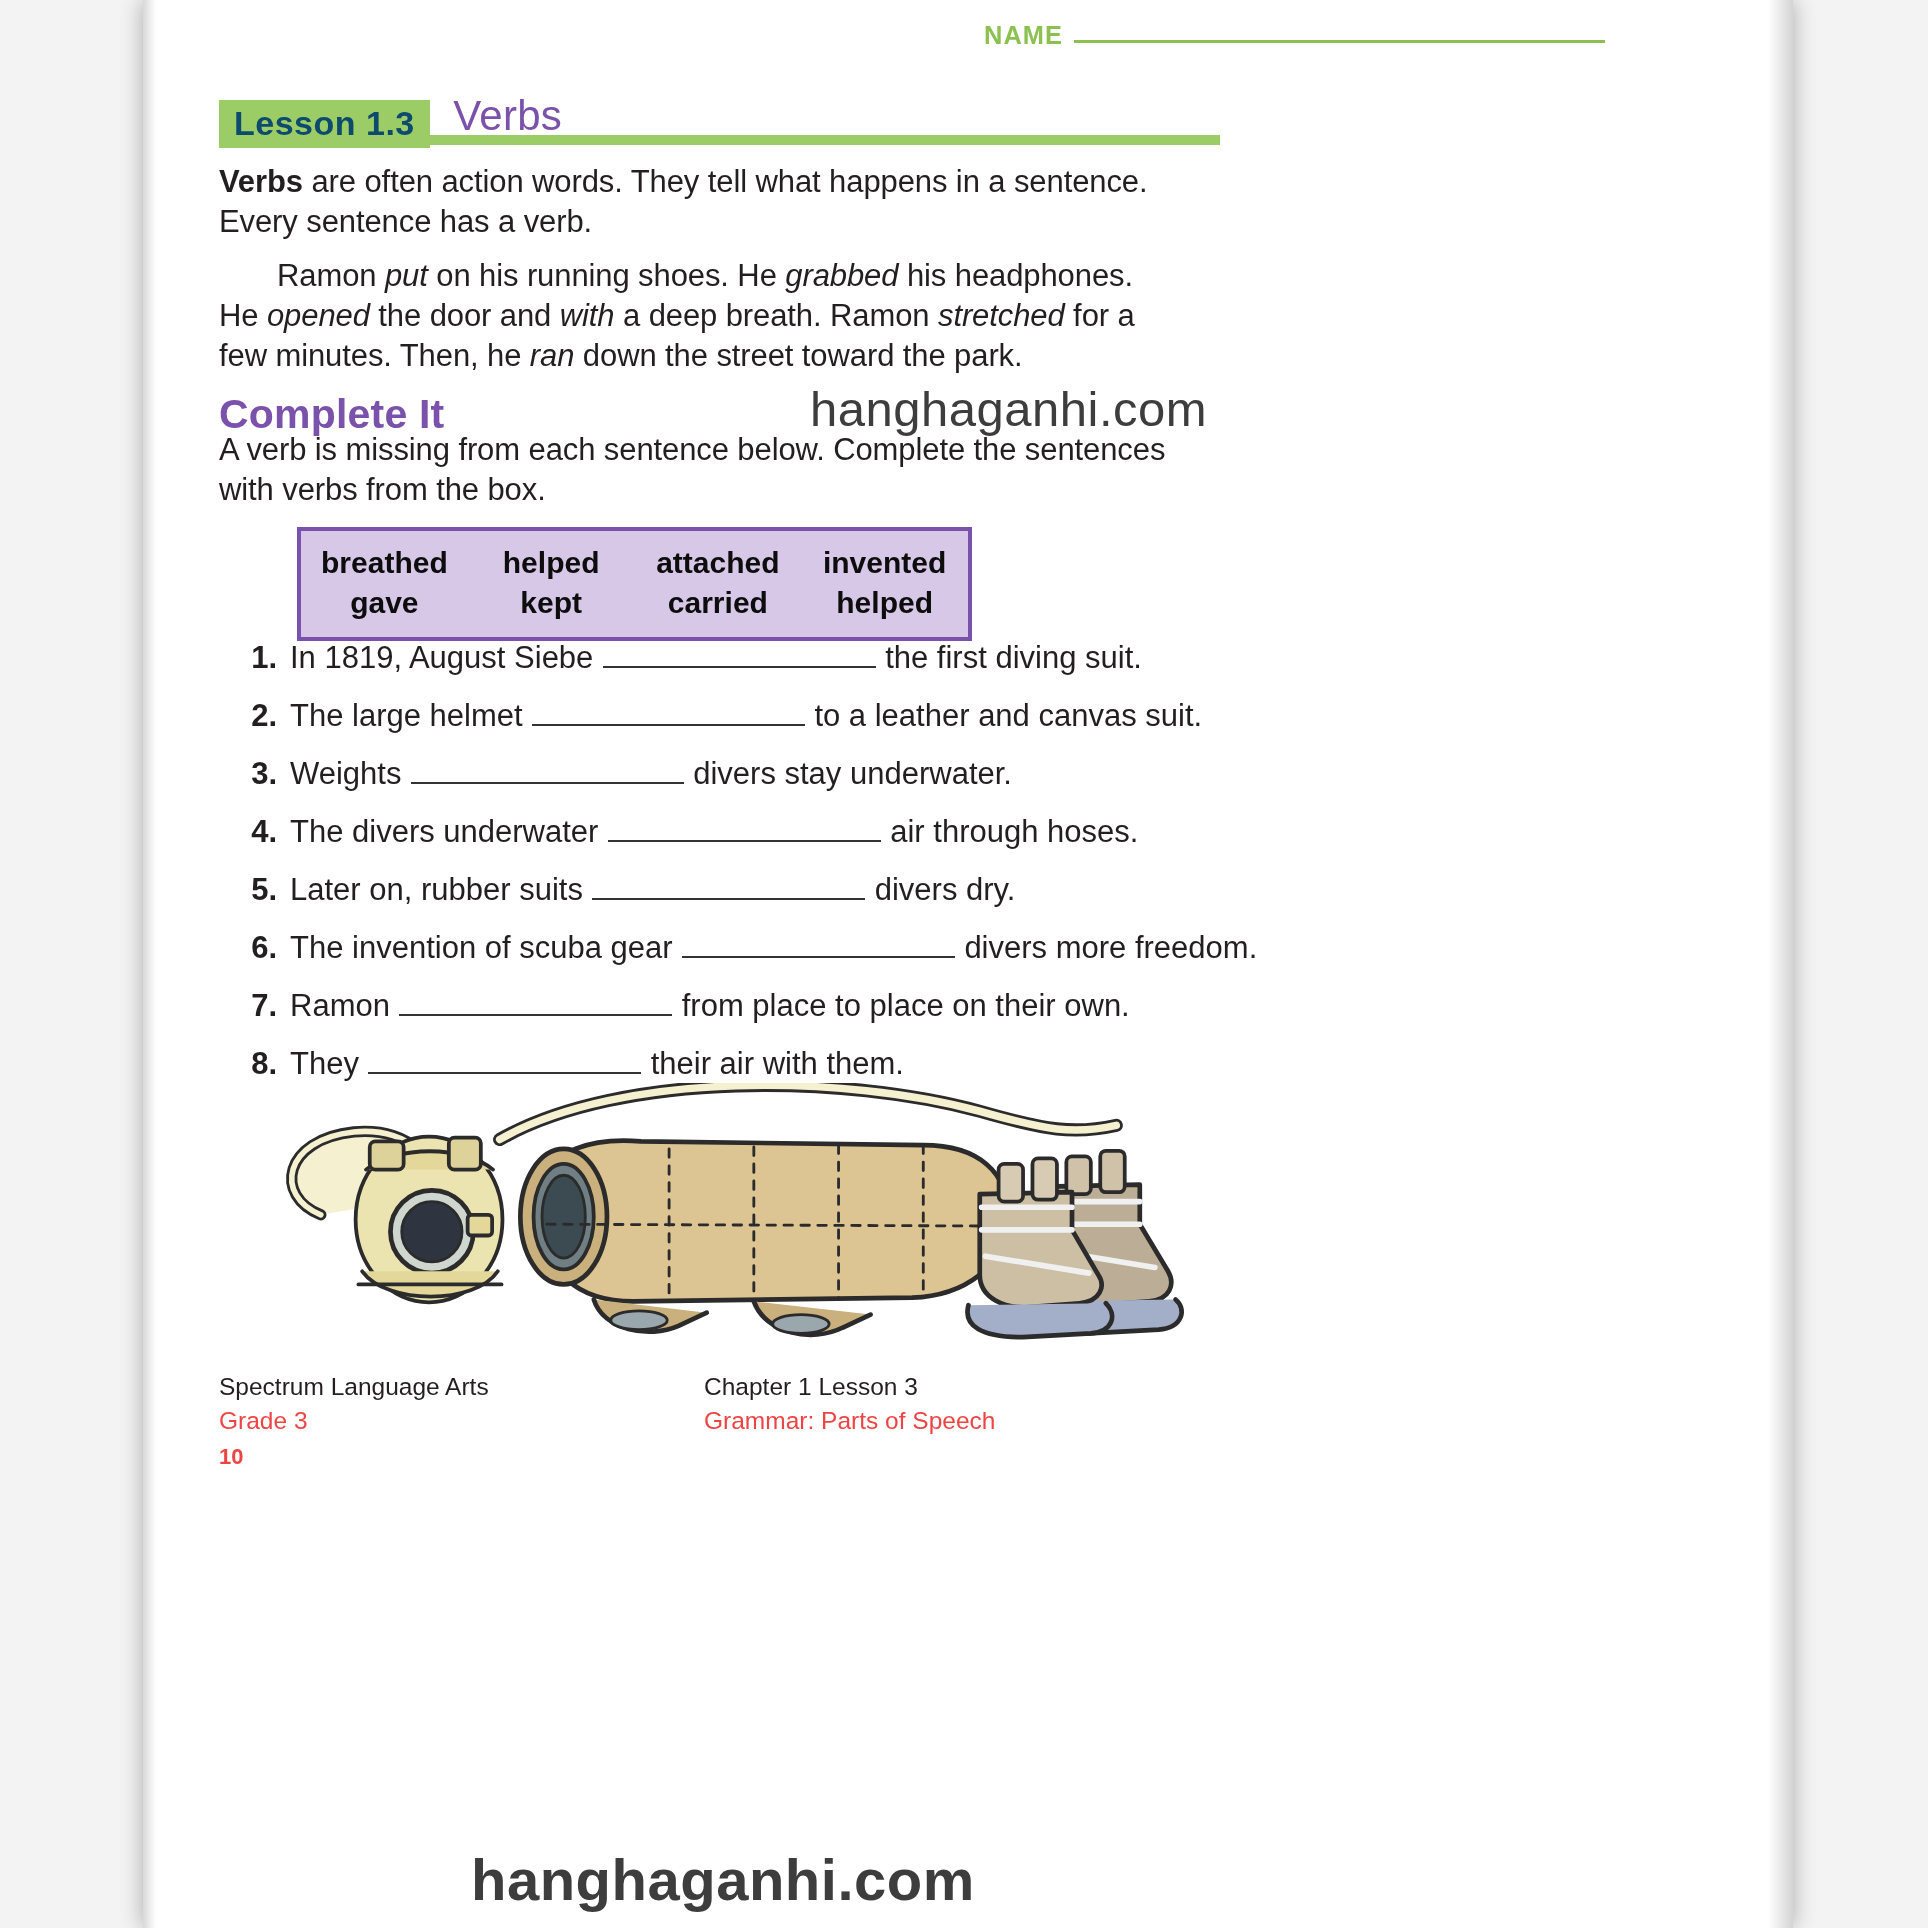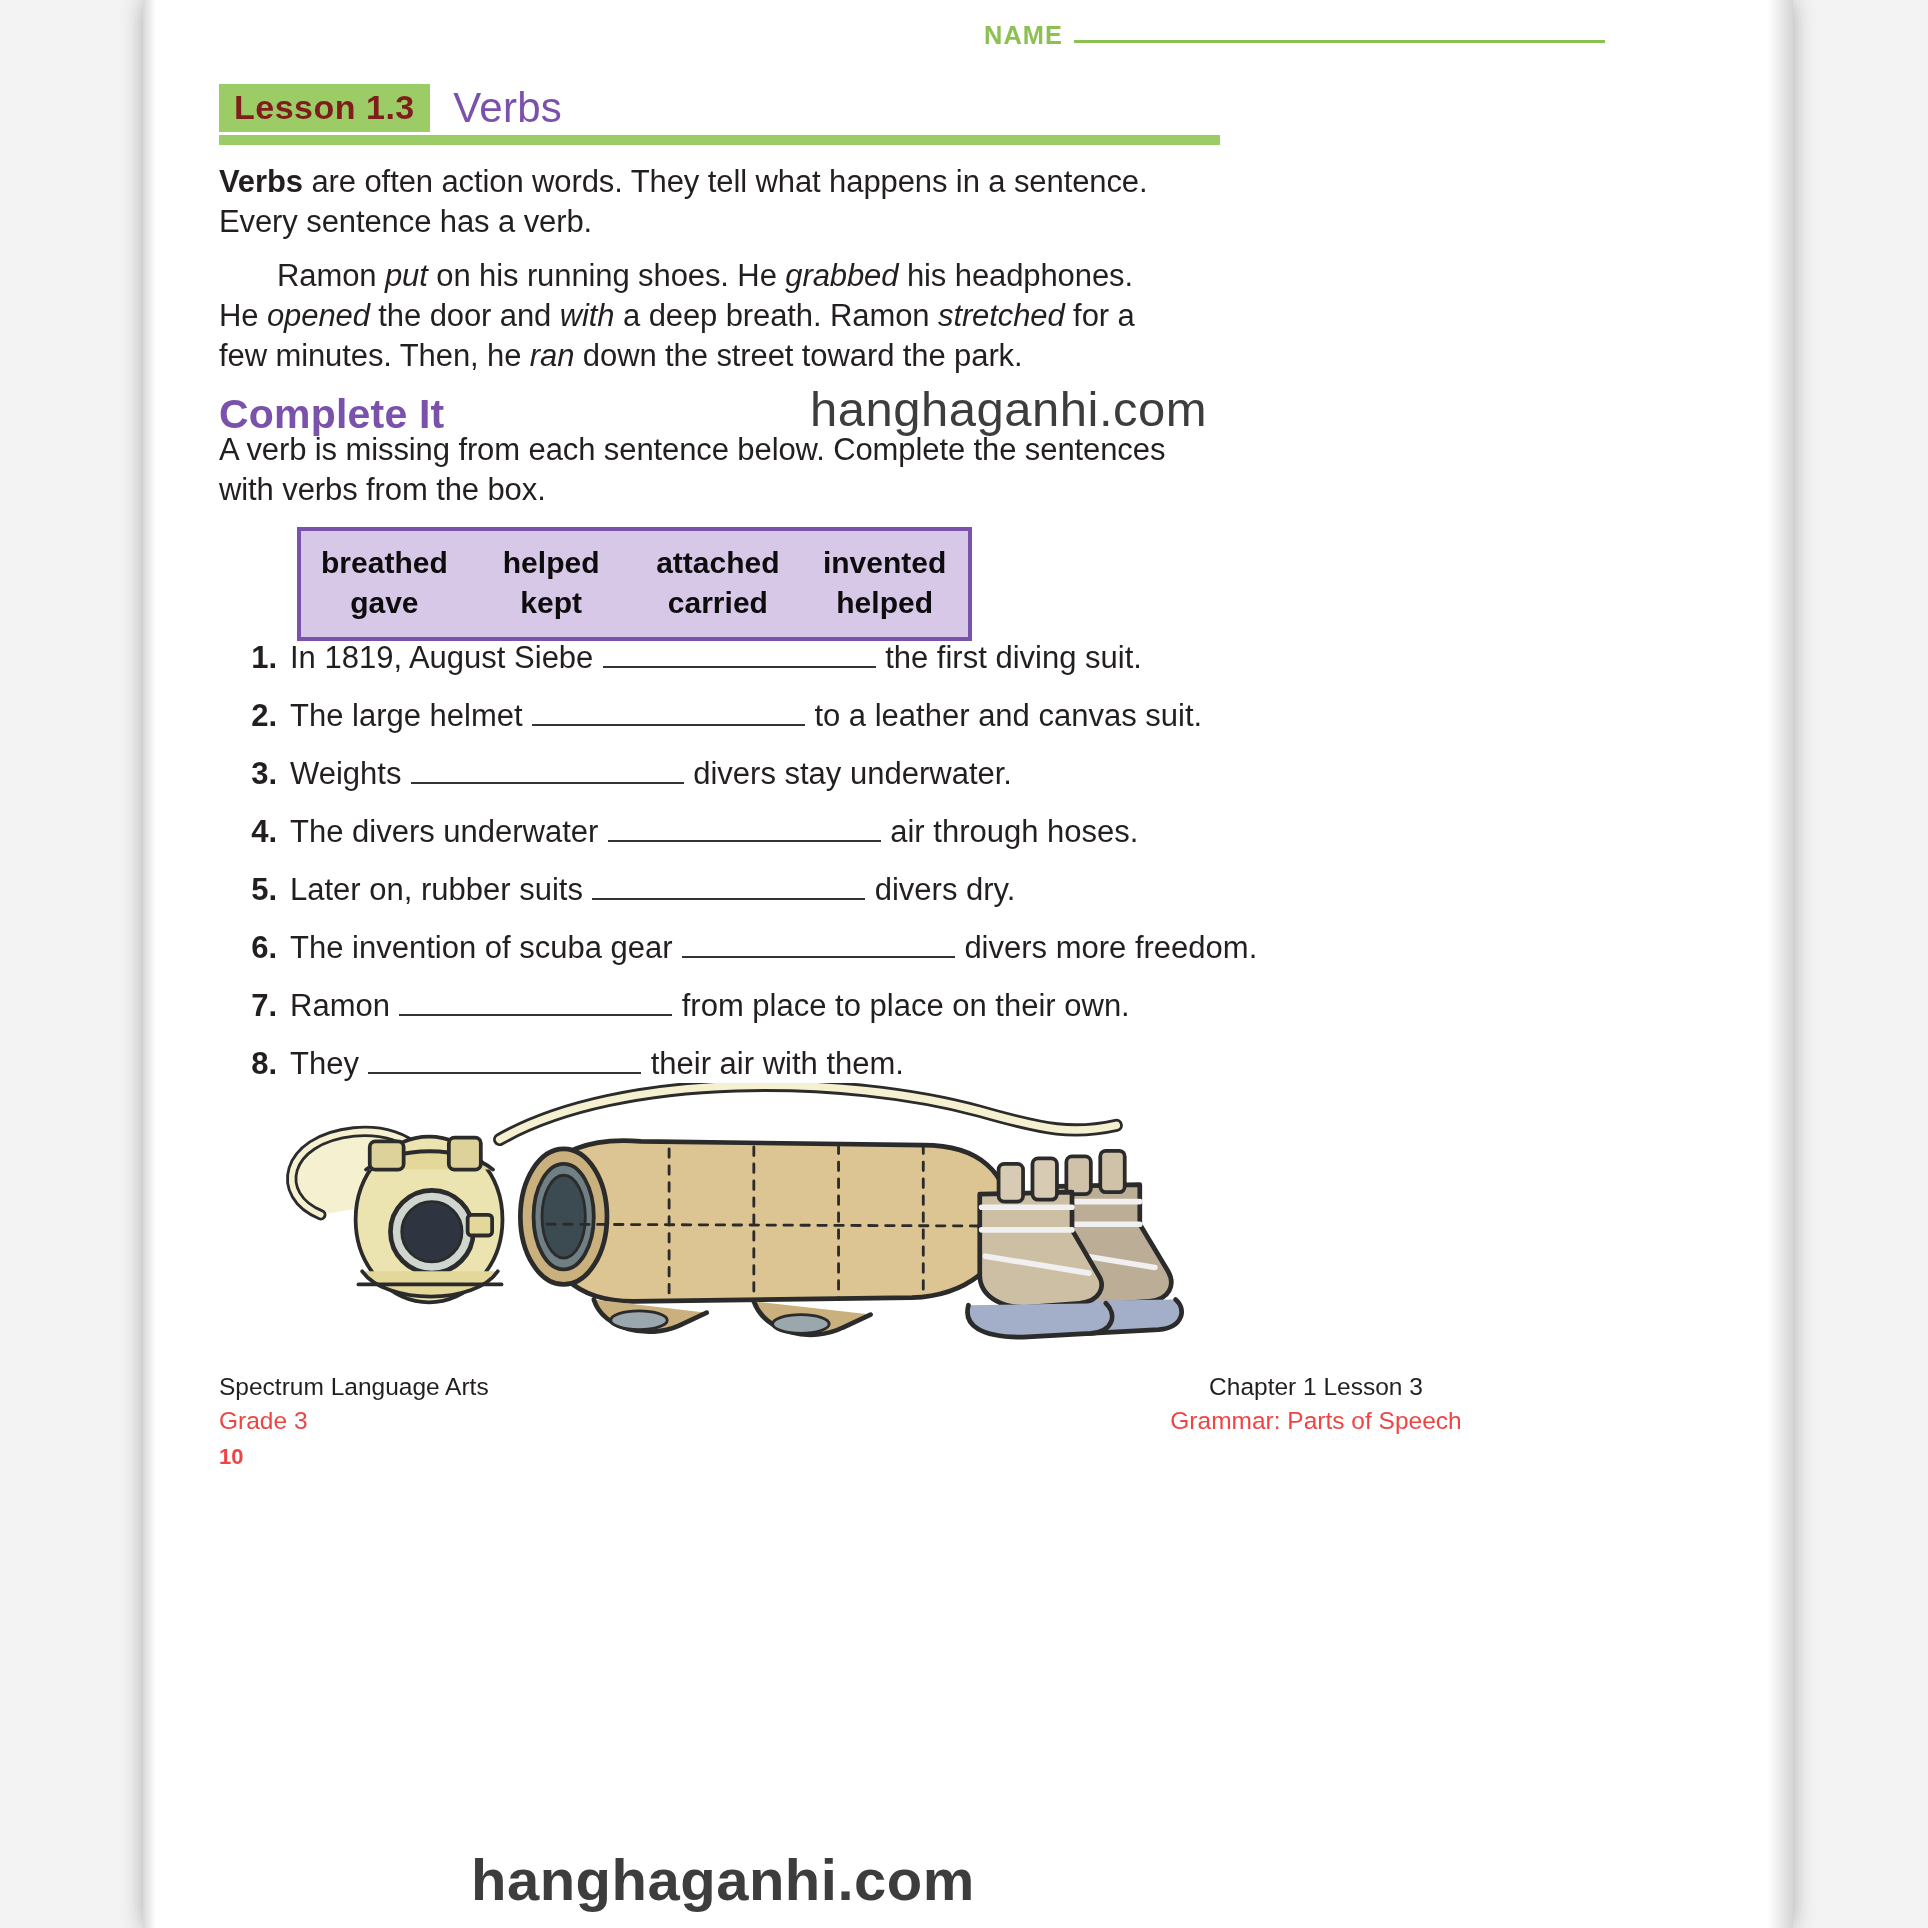--- a/index.html
+++ b/index.html
@@ -45,22 +45,22 @@
     font-family:"Liberation Sans", sans-serif;
   }
   .name-rule{
     flex:1;height:3.8px;background:#8cc152;margin-left:11.3px;margin-bottom:6.6px;
   }
 
   .lesson-row{
     position:absolute;left:219px;top:84px;display:flex;align-items:center;
   }
   .lesson-tag{
-    background:#9ccc65;color:#7f1d1d;font-weight:bold;font-size:34px;
-    padding:5.6px 15px 8.5px 15px;line-height:1;letter-spacing:0.5px;
+    background:#9ccc65;color:#0c4a6e;font-weight:bold;font-size:34px;
+    padding:5.6px 15px 8.5px 15px;line-height:1;letter-spacing:0.5px;margin-top:16px;
   }
   .lesson-title{
     color:#7b52ab;font-size:42px;margin-left:23.5px;line-height:1;
     letter-spacing:0.3px;
   }
   .header-rule{
     position:absolute;left:219px;top:135px;width:1001px;height:10.4px;
     background:#9ccc65;
   }
 
@@ -130,21 +130,21 @@
   #illustration{
     position:absolute;left:264px;top:1083px;width:942px;height:273px;
   }
 
   
   .footer-left{
     position:absolute;left:219px;top:1370px;font-size:24.5px;line-height:34px;
   }
   .footer-right{
     position:absolute;right:0;top:1370px;font-size:24.5px;line-height:34px;
-    text-align:center;width:1224px;
+    text-align:left;width:1224px;
   }
   .f-dark{color:#231f20;}
   .f-purple{color:#ef4444;}
   #page-number{
     position:absolute;left:219px;top:1444px;color:#ef4444;
     font-weight:bold;font-size:22px;
   }
 </style>
 </head>
 <body>

